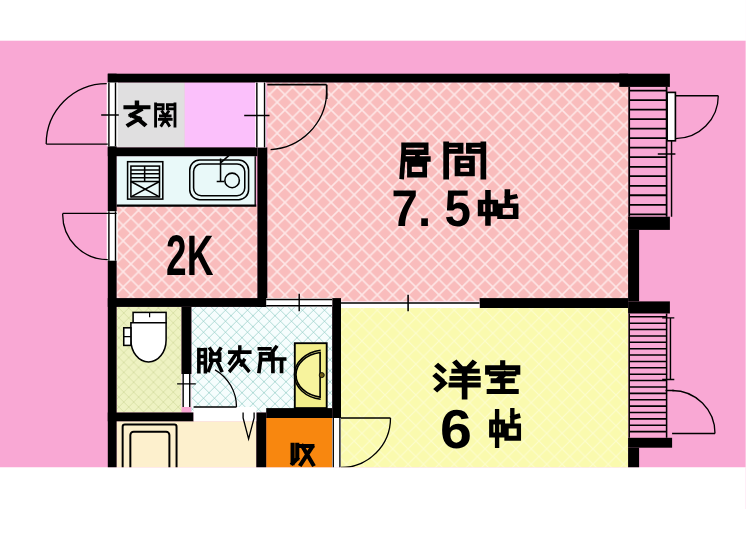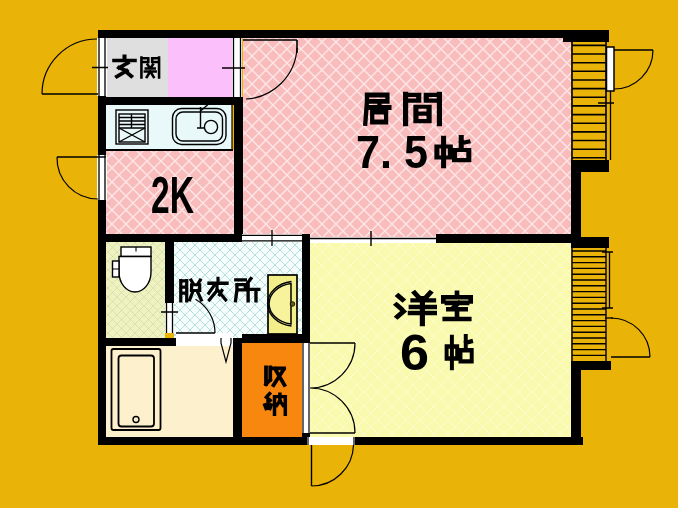--- a/index.html
+++ b/index.html
@@ -1,17 +1,17 @@
 <!DOCTYPE html>
 <html><head>
 <meta charset="utf-8">
 <style>
 html,body{margin:0;padding:0;background:#fff;}
-#wrap{position:relative;width:678px;height:508px;background:#eab308;overflow:hidden;
-font-family:"Liberation Sans", sans-serif;}
+#wrap{position:relative;width:678px;height:388px;background:#f9a8d4;overflow:hidden;
+font-family:"Liberation Sans", sans-serif;margin-top:37px;}
 svg{position:absolute;left:0;top:0;}
 </style>
 </head>
 <body>
 <div id="wrap">
 <svg width="678" height="508" viewBox="0 0 678 508">
 <defs>
   <pattern id="pinkH" width="14" height="14" patternUnits="userSpaceOnUse">
     <rect width="14" height="14" fill="#f9bcbc"></rect>
     <path d="M-1,15 L15,-1 M-1,-1 L15,15" stroke="rgba(255,255,255,0.62)" stroke-width="1.4" fill="none"></path>

